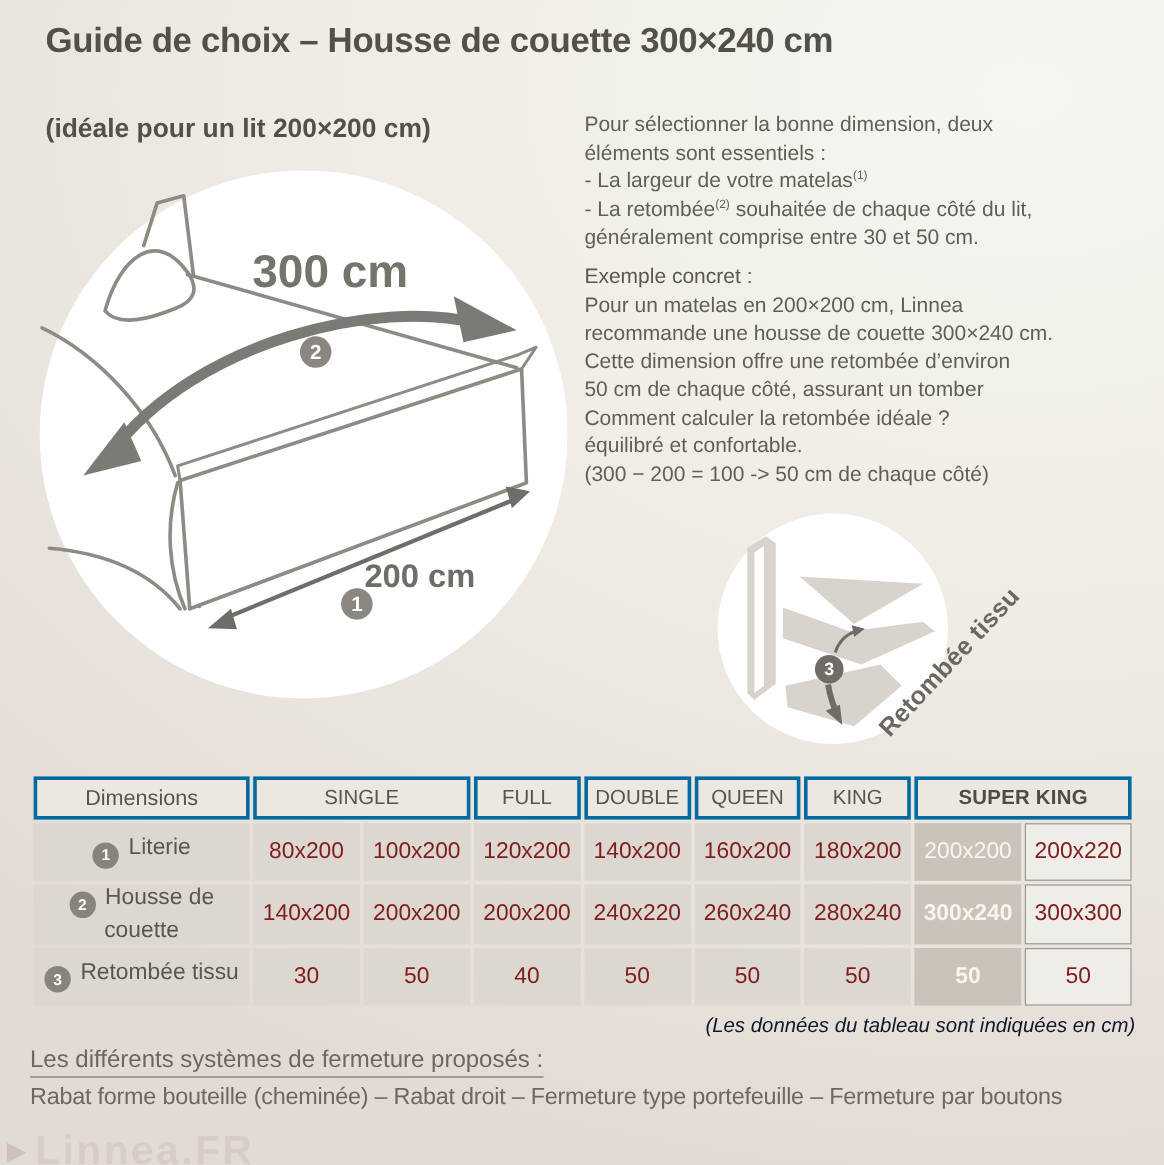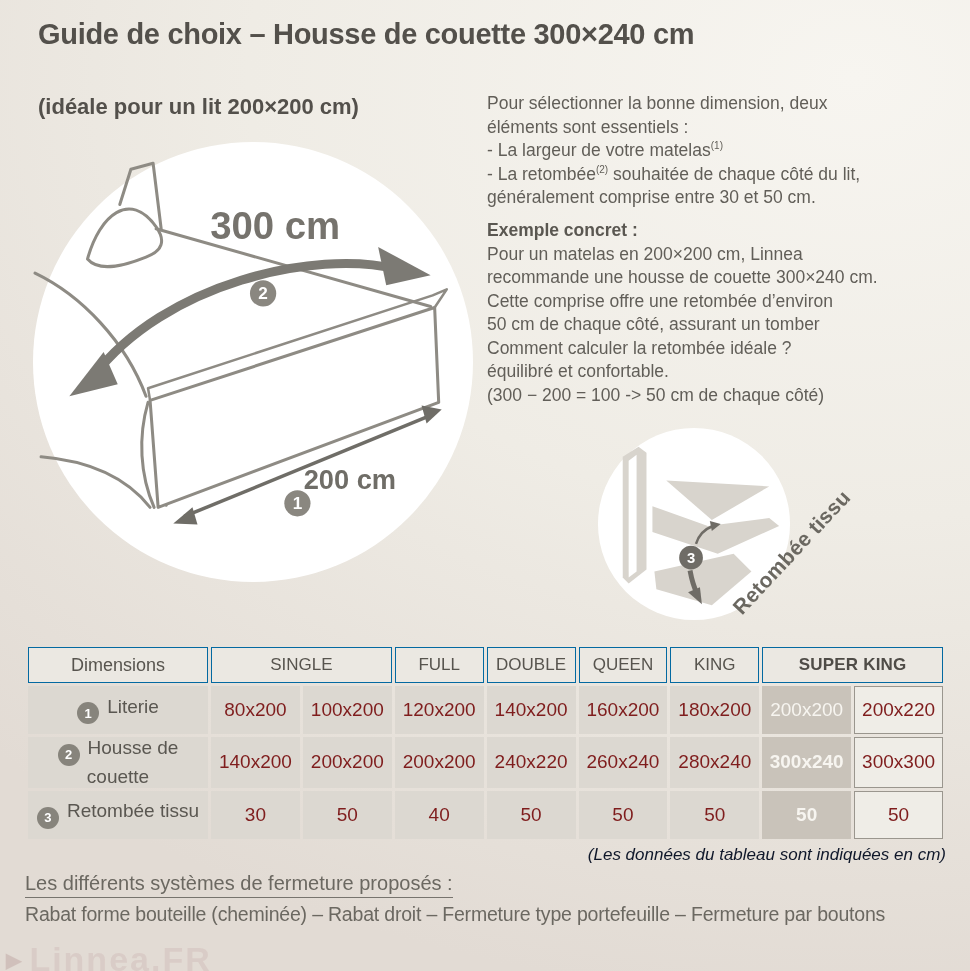--- a/index.html
+++ b/index.html
@@ -12,40 +12,40 @@
   }
   .abs { position: absolute; }
 
   
   .title { left:38px; top:18px; font-size:29px; font-weight:bold; color:#53504b; letter-spacing:-0.3px; }
   .subtitle { left:38px; top:58px; font-size:22px; font-weight:bold; color:#53504b;margin-top:36px; }
 
   
   .textblock { left:487px; top:92px; width:450px; font-size:17.5px; line-height:23.5px; color:#615e58; }
   .textblock-2 { top:219px; }
-  .tb-heading { font-weight:bold; color:#5a5751; }
+  .tb-heading { font-weight:normal; color:#5a5751; }
   sup { font-size:10px; line-height:0; }
 
   
   .bed-svg   { left:33px;  top:142px; }
   .drop-svg  { left:595px; top:425px; }
   .drop-label {
     left:737px; top:599px; transform: rotate(-47deg); transform-origin: 0 50%;
     font-size:21px; font-weight:bold; color:#6b6861; letter-spacing:0.3px; white-space:nowrap;
   }
 
   
   table.sizes {
     position:absolute; left:25px; top:644px; width:921px;
     table-layout:fixed; border-collapse:separate; border-spacing:3px;
   }
   table.sizes th, table.sizes td { text-align:center; vertical-align:middle; padding:0; }
   th.hdr {
     height:36px; font-size:17px; font-weight:normal; color:#57544e;
-    background:#ebe8e2; border:1px solid #0369a1;
+    background:#ebe8e2; border:3px solid #0369a1;
   }
   th.hdr-corner { text-align:left; padding-left:12px; font-size:18px; }
   th.hdr-bold { font-weight:bold; color:#4f4c47; letter-spacing:0.2px; }
   td.cell { height:48px; font-size:19px; color:#7f1d1d; background:#dcd8d1; }
   td.cell-label { text-align:left; padding-left:10px; font-size:19px; color:#5a5751; }
   td.cell-hi { background:#c9c3ba; color:#f7f5f0; }
   td.cell-hi.bold { font-weight:bold;margin-left:28px; }
   td.cell-std { background:#efede7; border:1px solid #9a968e; }
   .rowmark {
     display:inline-flex; width:22px; height:22px; border-radius:50%;
@@ -77,21 +77,21 @@
   <div>éléments sont essentiels :</div>
   <div><span>- La largeur de votre matelas</span><sup>(1)</sup></div>
   <div><span>- La retombée</span><sup>(2)</sup><span> souhaitée de chaque côté du lit,</span></div>
   <div>généralement comprise entre 30 et 50 cm.</div>
 </div>
 
 <div class="abs textblock textblock-2">
   <div class="tb-heading">Exemple concret :</div>
   <div>Pour un matelas en 200×200 cm, Linnea</div>
   <div>recommande une housse de couette 300×240 cm.</div>
-  <div>Cette comprise offre une retombée d’environ</div>
+  <div>Cette dimension offre une retombée d’environ</div>
   <div>50 cm de chaque côté, assurant un tomber</div>
   <div>Comment calculer la retombée idéale ?</div>
   <div>équilibré et confortable.</div>
   <div>(300 − 200 = 100  -&gt; 50 cm de chaque côté)</div>
 </div>
 
 <svg class="abs bed-svg" width="440" height="440" viewBox="0 0 436 436">
   <circle cx="218" cy="218" r="218" fill="#ffffff"></circle>
   <g stroke="#8e8b84" stroke-width="3" fill="none" stroke-linecap="round" stroke-linejoin="round">
     <path d="M86,62 L97,27 L119,21 L127,86"></path>

